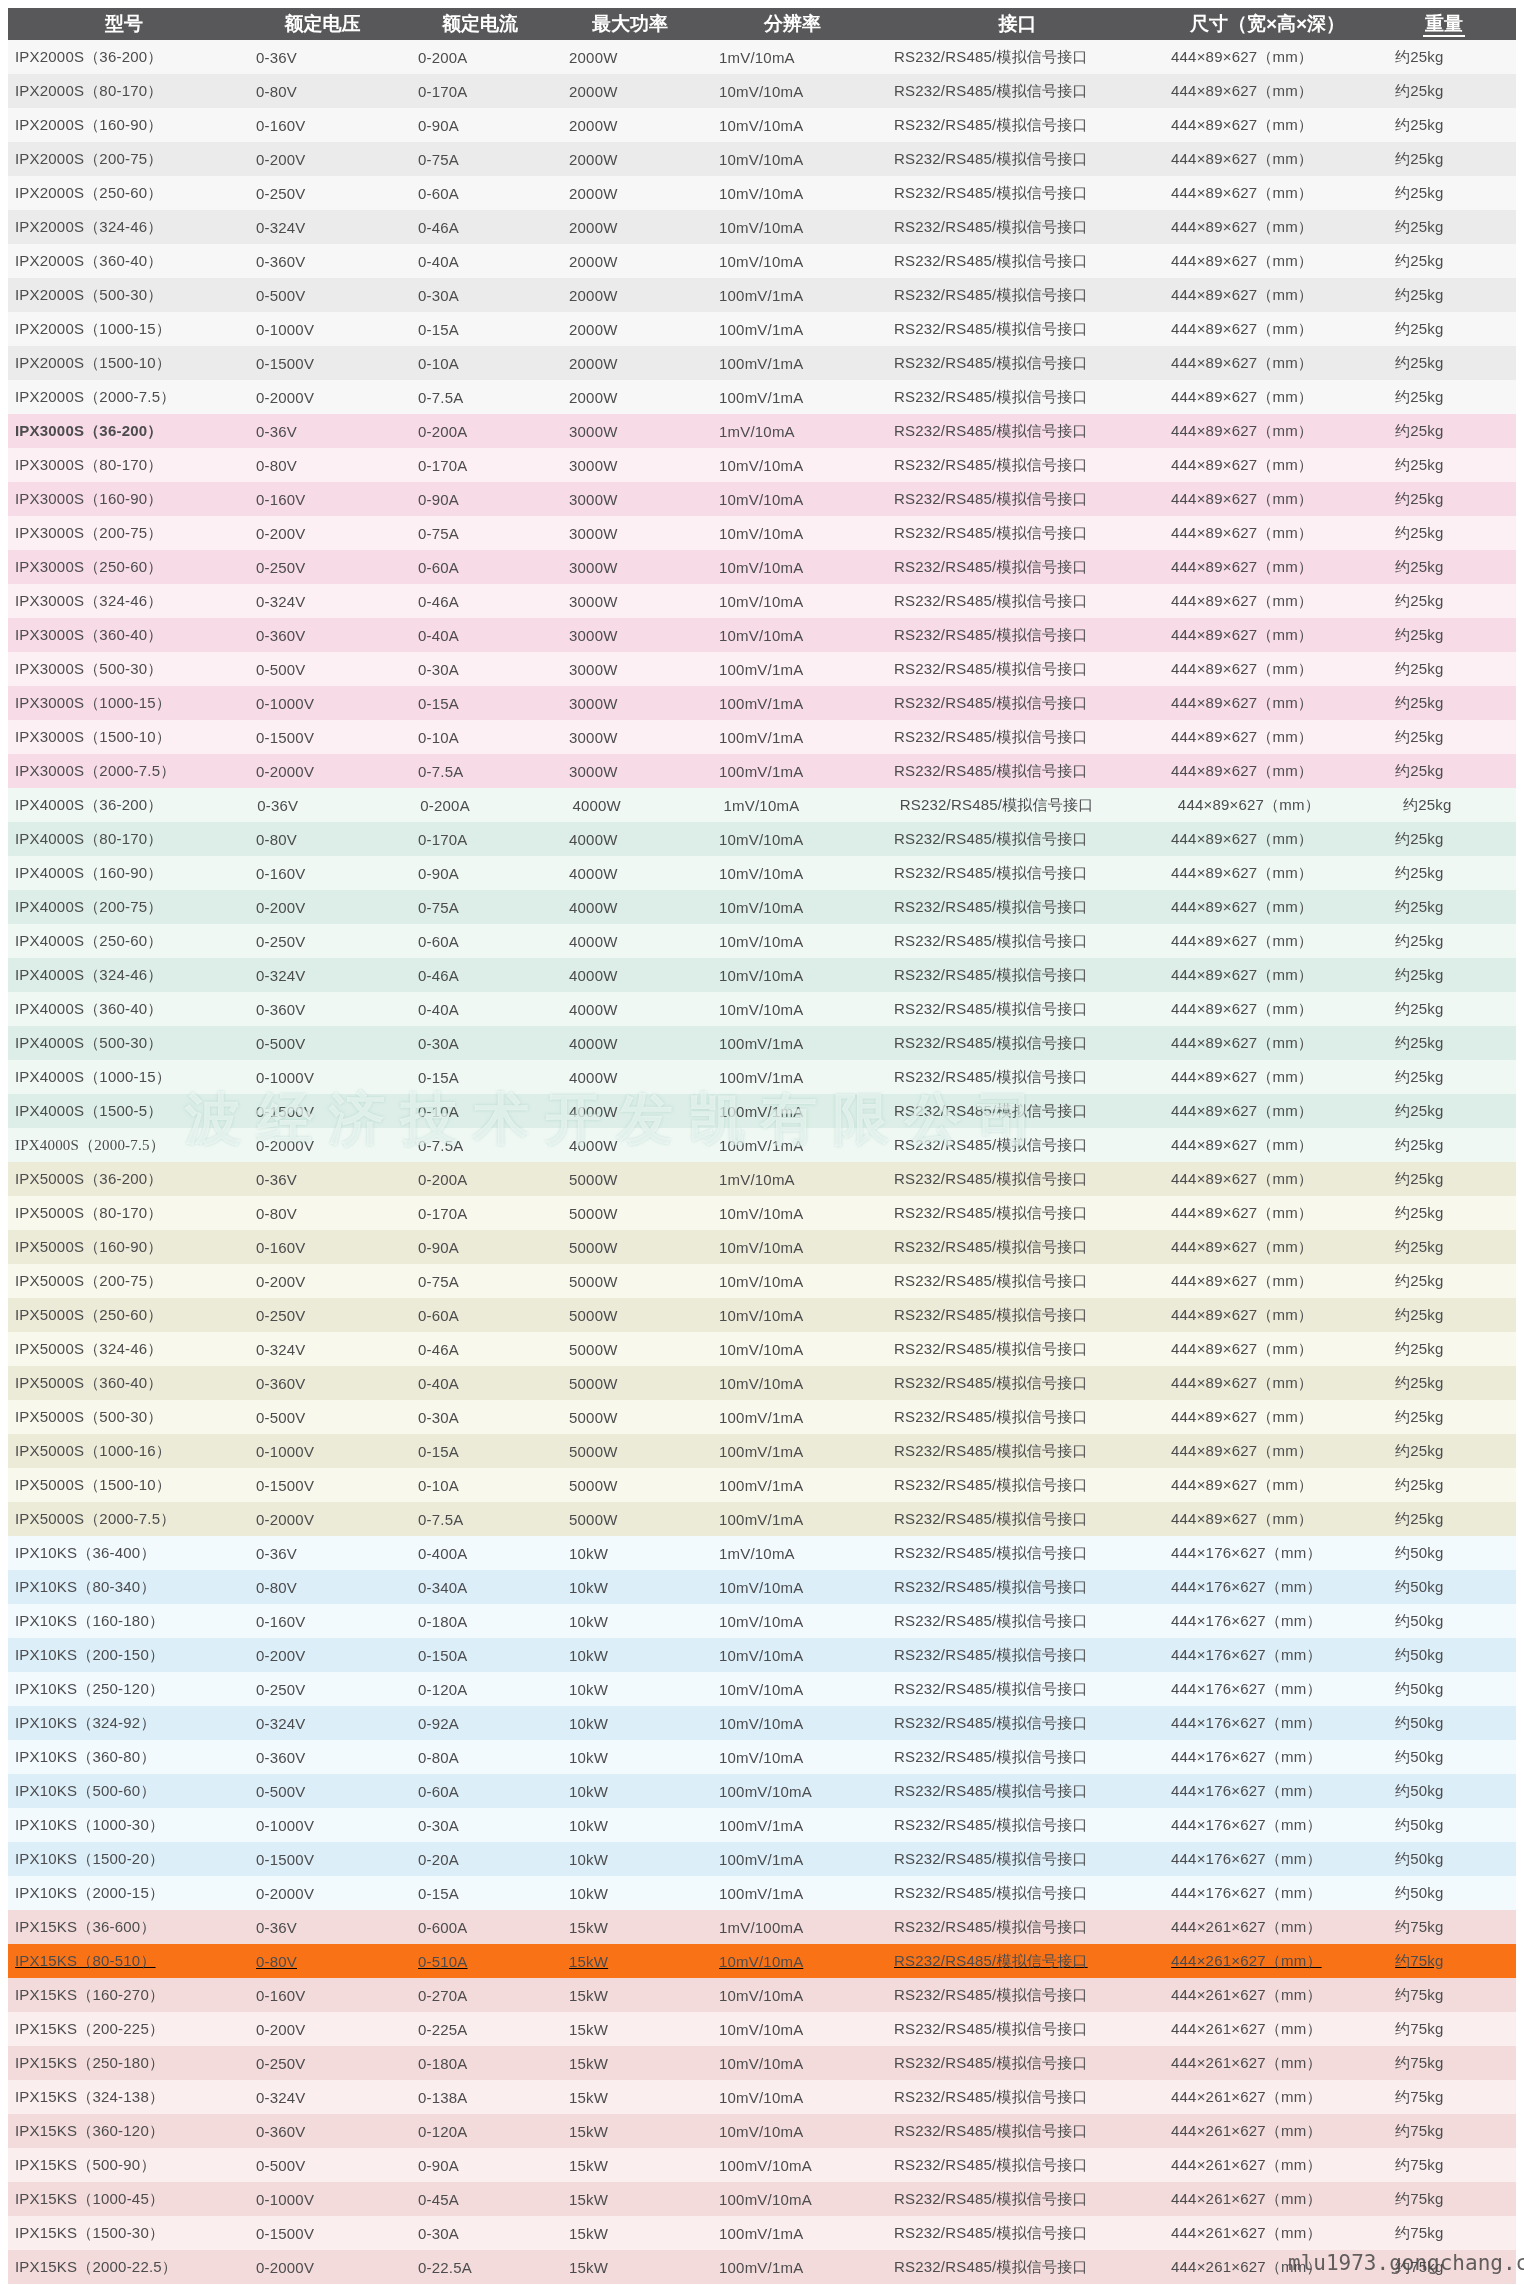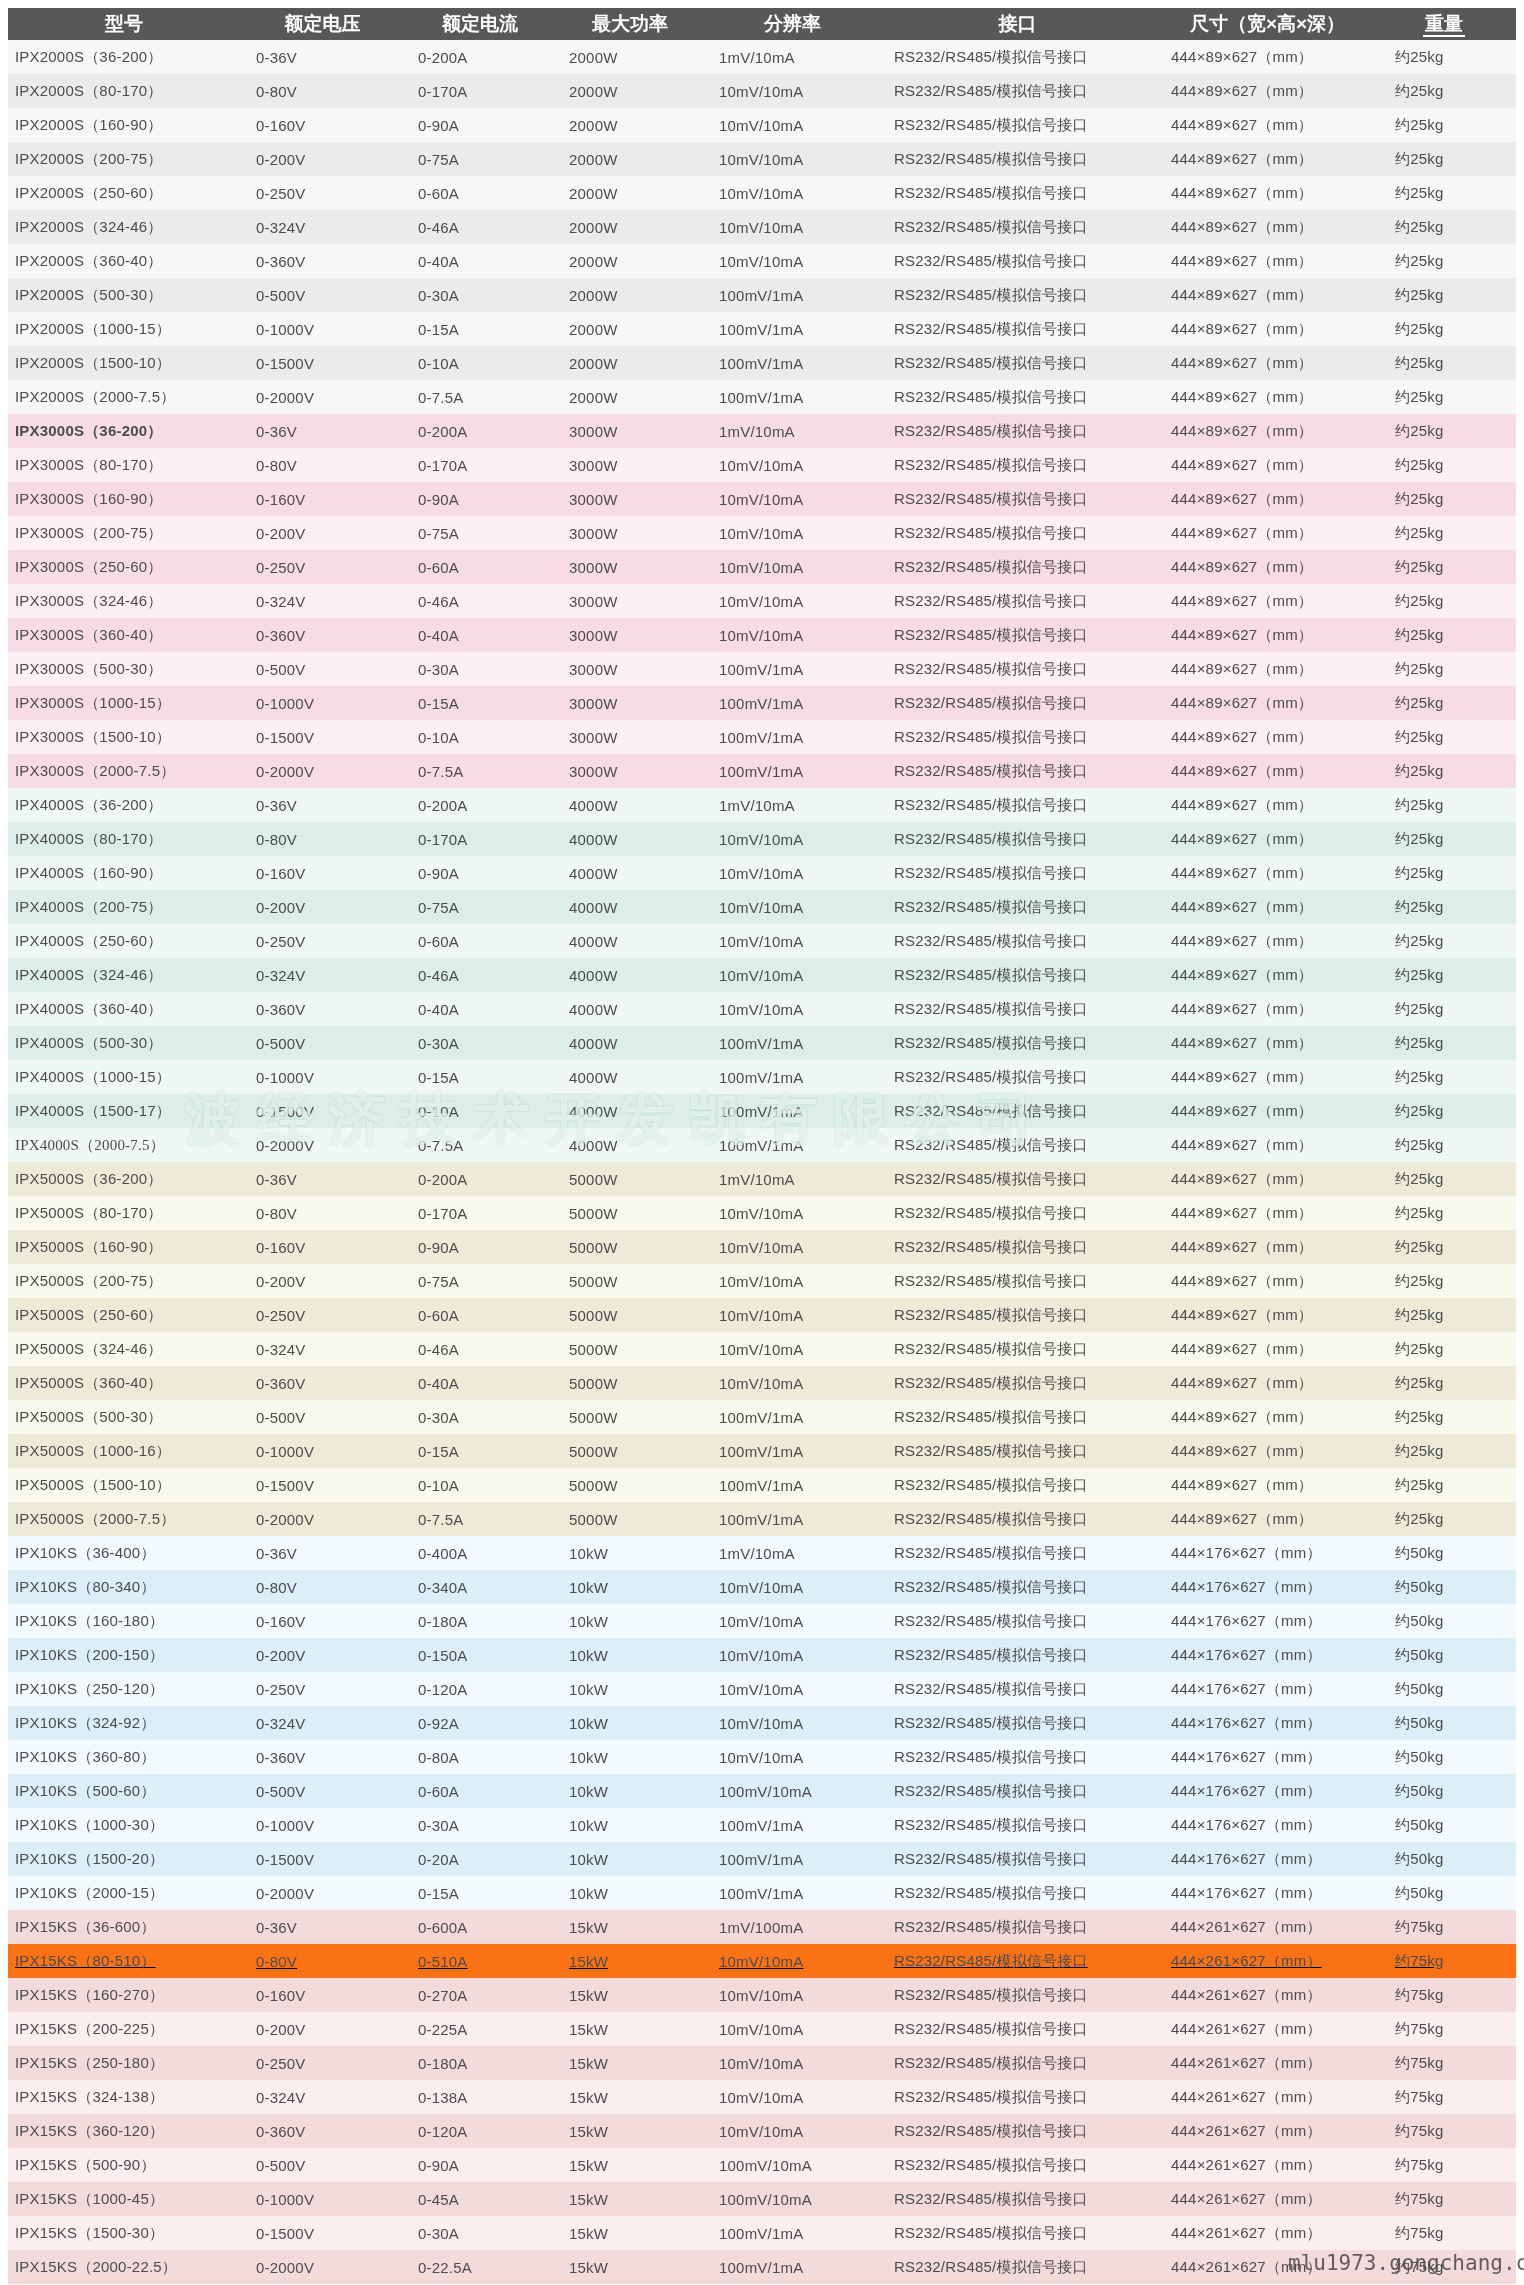--- a/index.html
+++ b/index.html
@@ -275,21 +275,21 @@
         <div class="row" style="background: rgb(247, 219, 231);">
           <div class="cell c0" style="color: rgb(76, 76, 78);">IPX3000S（2000-7.5）</div>
           <div class="cell c1" style="color: rgb(76, 76, 78);">0-2000V</div>
           <div class="cell c2" style="color: rgb(76, 76, 78);">0-7.5A</div>
           <div class="cell c3" style="color: rgb(76, 76, 78);">3000W</div>
           <div class="cell c4" style="color: rgb(76, 76, 78);">100mV/1mA</div>
           <div class="cell c5" style="color: rgb(76, 76, 78);">RS232/RS485/模拟信号接口</div>
           <div class="cell c6" style="color: rgb(76, 76, 78);">444×89×627（mm）</div>
           <div class="cell c7" style="color: rgb(76, 76, 78);">约25kg</div>
         </div>
-        <div class="row" style="background: rgb(240, 248, 244);">
+        <div class="row" style="background: rgb(240, 248, 244); justify-content: space-between;">
           <div class="cell c0" style="color: rgb(76, 76, 78);">IPX4000S（36-200）</div>
           <div class="cell c1" style="color: rgb(76, 76, 78);">0-36V</div>
           <div class="cell c2" style="color: rgb(76, 76, 78);">0-200A</div>
           <div class="cell c3" style="color: rgb(76, 76, 78);">4000W</div>
           <div class="cell c4" style="color: rgb(76, 76, 78);">1mV/10mA</div>
           <div class="cell c5" style="color: rgb(76, 76, 78);">RS232/RS485/模拟信号接口</div>
           <div class="cell c6" style="color: rgb(76, 76, 78);">444×89×627（mm）</div>
           <div class="cell c7" style="color: rgb(76, 76, 78);">约25kg</div>
         </div>
         <div class="row" style="background: rgb(220, 238, 231);">
@@ -366,21 +366,21 @@
           <div class="cell c0" style="color: rgb(76, 76, 78);">IPX4000S（1000-15）</div>
           <div class="cell c1" style="color: rgb(76, 76, 78);">0-1000V</div>
           <div class="cell c2" style="color: rgb(76, 76, 78);">0-15A</div>
           <div class="cell c3" style="color: rgb(76, 76, 78);">4000W</div>
           <div class="cell c4" style="color: rgb(76, 76, 78);">100mV/1mA</div>
           <div class="cell c5" style="color: rgb(76, 76, 78);">RS232/RS485/模拟信号接口</div>
           <div class="cell c6" style="color: rgb(76, 76, 78);">444×89×627（mm）</div>
           <div class="cell c7" style="color: rgb(76, 76, 78);">约25kg</div>
         </div>
         <div class="row" style="background: rgb(220, 238, 231);">
-          <div class="cell c0" style="color: rgb(76, 76, 78);">IPX4000S（1500-17）</div>
+          <div class="cell c0" style="color: rgb(76, 76, 78);">IPX4000S（1500-5）</div>
           <div class="cell c1" style="color: rgb(76, 76, 78);">0-1500V</div>
           <div class="cell c2" style="color: rgb(76, 76, 78);">0-10A</div>
           <div class="cell c3" style="color: rgb(76, 76, 78);">4000W</div>
           <div class="cell c4" style="color: rgb(76, 76, 78);">100mV/1mA</div>
           <div class="cell c5" style="color: rgb(76, 76, 78);">RS232/RS485/模拟信号接口</div>
           <div class="cell c6" style="color: rgb(76, 76, 78);">444×89×627（mm）</div>
           <div class="cell c7" style="color: rgb(76, 76, 78);">约25kg</div>
         </div>
         <div class="row" style="background: rgb(240, 248, 244);">
           <div class="cell c0" style="color: rgb(76, 76, 78); font-family: Liberation Serif, serif;">IPX4000S（2000-7.5）</div>

